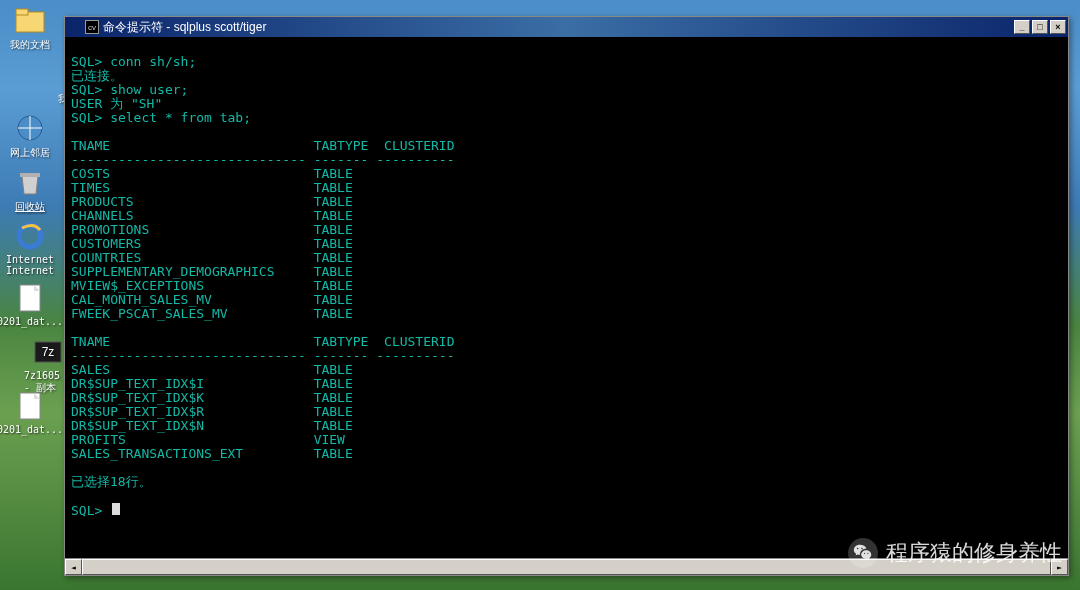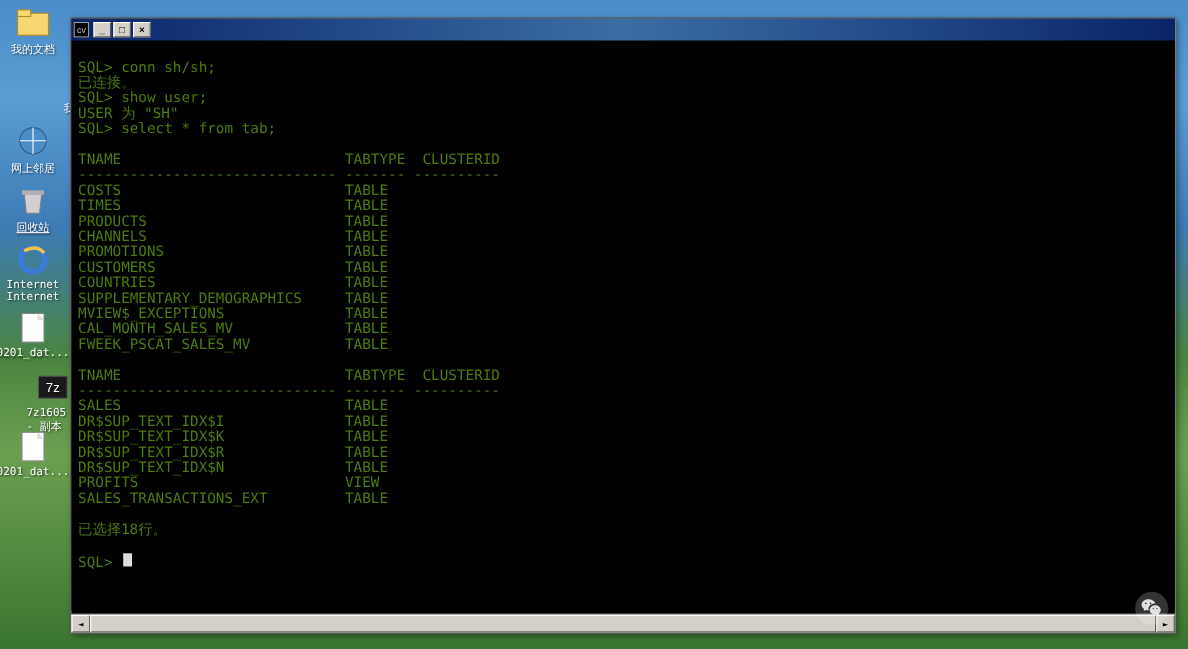--- a/index.html
+++ b/index.html
@@ -51,21 +51,21 @@
   box-shadow: 2px 2px 6px rgba(0,0,0,0.4);
 }
 .titlebar {
   height: 20px;
   background: linear-gradient(to right, #0a246a 0%, #3b6ea5 50%, #0a246a 100%);
   display: flex;
   align-items: center;
   color: white;
   font-size: 12px;
   font-family: "SimSun", sans-serif;
-  padding-left: 2px;
+  padding-left: 20px;
 }
 .titlebar .cmd-ico {
   width: 14px;
   height: 14px;
   background: #000;
   border: 1px solid #999;
   margin-right: 4px;
   font-size: 8px;
   display: flex;
   align-items: center;
@@ -89,21 +89,21 @@
   display: flex;
   align-items: center;
   justify-content: center;
   color: #000;
   cursor: pointer;
   font-family: sans-serif;
   font-weight: bold;
 }
 .terminal {
   background: #000;
-  color: #4d7c0f;
+  color: #14b8a6;
   font-family: "NSimSun", "Consolas", monospace;
   font-size: 13px;
   line-height: 14px;
   padding: 4px 6px;
   white-space: pre;
   height: calc(100% - 40px);
   overflow: hidden;
 }
 .scroll-h {
   position: absolute;
@@ -227,20 +227,21 @@
         <rect x="6" y="3" width="20" height="26" fill="#fff" stroke="#888"></rect>
         <path d="M20 3 L26 9 L20 9 Z" fill="#ddd"></path>
       </svg>
     </div>
   <span>0201_dat...</span>
 </div>
 
 <div class="cmd-window">
   <div class="titlebar">
     <div class="cmd-ico">cv</div>
+    <div class="title-text">命令提示符 - sqlplus scott/tiger</div>
     <div class="win-btns">
       <div class="win-btn">_</div>
       <div class="win-btn">□</div>
       <div class="win-btn">×</div>
     </div>
   </div>
   <div class="terminal" id="terminal">
 SQL&gt; conn sh/sh;
 已连接。
 SQL&gt; show user;
@@ -282,13 +283,14 @@
     <div class="sbtn">►</div>
   </div>
 </div>
 
 <div class="watermark">
   <div class="wechat">
     <svg width="22" height="22" viewBox="0 0 24 24">
         <path fill="rgba(255,255,255,0.85)" d="M8.5 3C4.9 3 2 5.5 2 8.6c0 1.7 1 3.2 2.5 4.2l-.6 2 2.3-1.2c.7.2 1.5.3 2.3.3h.4c-.1-.4-.1-.8-.1-1.2 0-3 2.9-5.4 6.5-5.4h.4C15 4.8 12 3 8.5 3zm-2.3 3.2c.5 0 .9.4.9.9s-.4.9-.9.9-.9-.4-.9-.9.4-.9.9-.9zm4.6 0c.5 0 .9.4.9.9s-.4.9-.9.9-.9-.4-.9-.9.4-.9.9-.9zM15.5 9c-3 0-5.5 2.1-5.5 4.7s2.5 4.7 5.5 4.7c.6 0 1.2-.1 1.8-.2l1.9 1-.5-1.6c1.3-.8 2.3-2.1 2.3-3.8C21 11.1 18.5 9 15.5 9zm-1.8 2.6c.4 0 .7.3.7.7s-.3.7-.7.7-.7-.3-.7-.7.3-.7.7-.7zm3.6 0c.4 0 .7.3.7.7s-.3.7-.7.7-.7-.3-.7-.7.3-.7.7-.7z"></path>
       </svg>
   </div>
+  <span>程序猿的修身养性</span>
 </div>
 
 </body></html>

